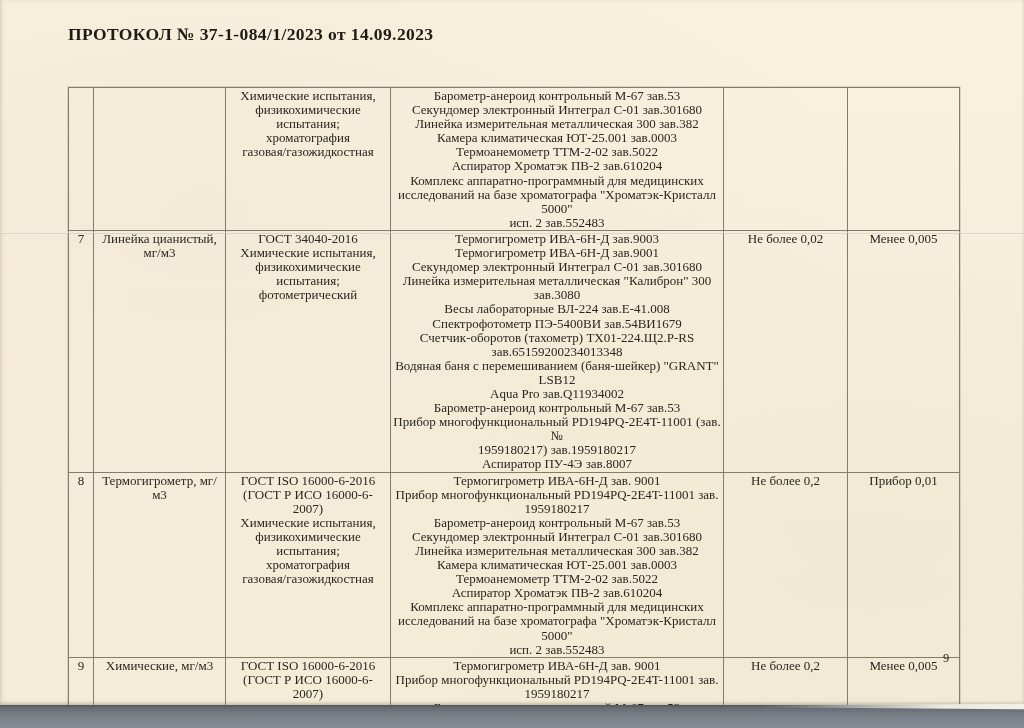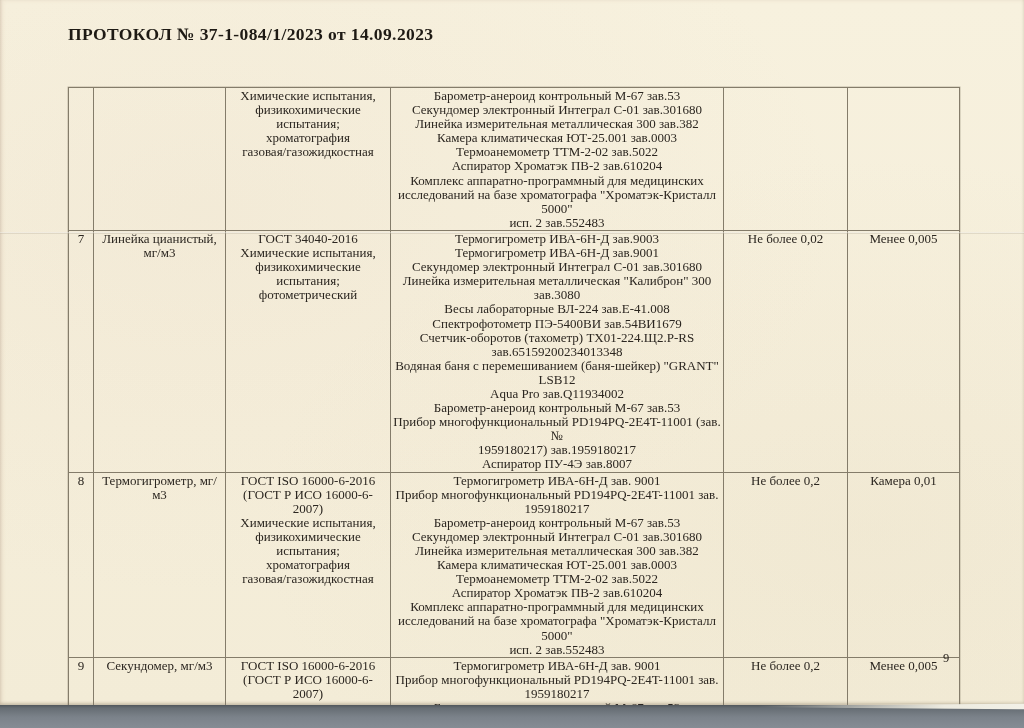--- a/index.html
+++ b/index.html
@@ -136,25 +136,25 @@
 Барометр-анероид контрольный М-67 зав.53
 Секундомер электронный Интеграл С-01 зав.301680
 Линейка измерительная металлическая 300 зав.382
 Камера климатическая ЮТ-25.001 зав.0003
 Термоанемометр ТТМ-2-02 зав.5022
 Аспиратор Хроматэк ПВ-2  зав.610204
 Комплекс аппаратно-программный для медицинских
 исследований на базе хроматографа "Хроматэк-Кристалл 5000"
 исп. 2 зав.552483</td>
             <td>Не более 0,2</td>
-            <td>Камера 0,01</td>
+            <td>Прибор 0,01</td>
           </tr>
           <tr class="row-9">
             <td>9</td>
-            <td>Секундомер, мг/м3</td>
+            <td>Химические, мг/м3</td>
             <td>ГОСТ ISO 16000-6-2016
 (ГОСТ Р ИСО 16000-6-
 2007)</td>
             <td>Термогигрометр ИВА-6Н-Д зав. 9001
 Прибор многофункциональный PD194PQ-2E4T-11001 зав.
 1959180217
 Барометр-анероид контрольный М-67 зав.53</td>
             <td>Не более 0,2</td>
             <td>Менее 0,005</td>
           </tr>

